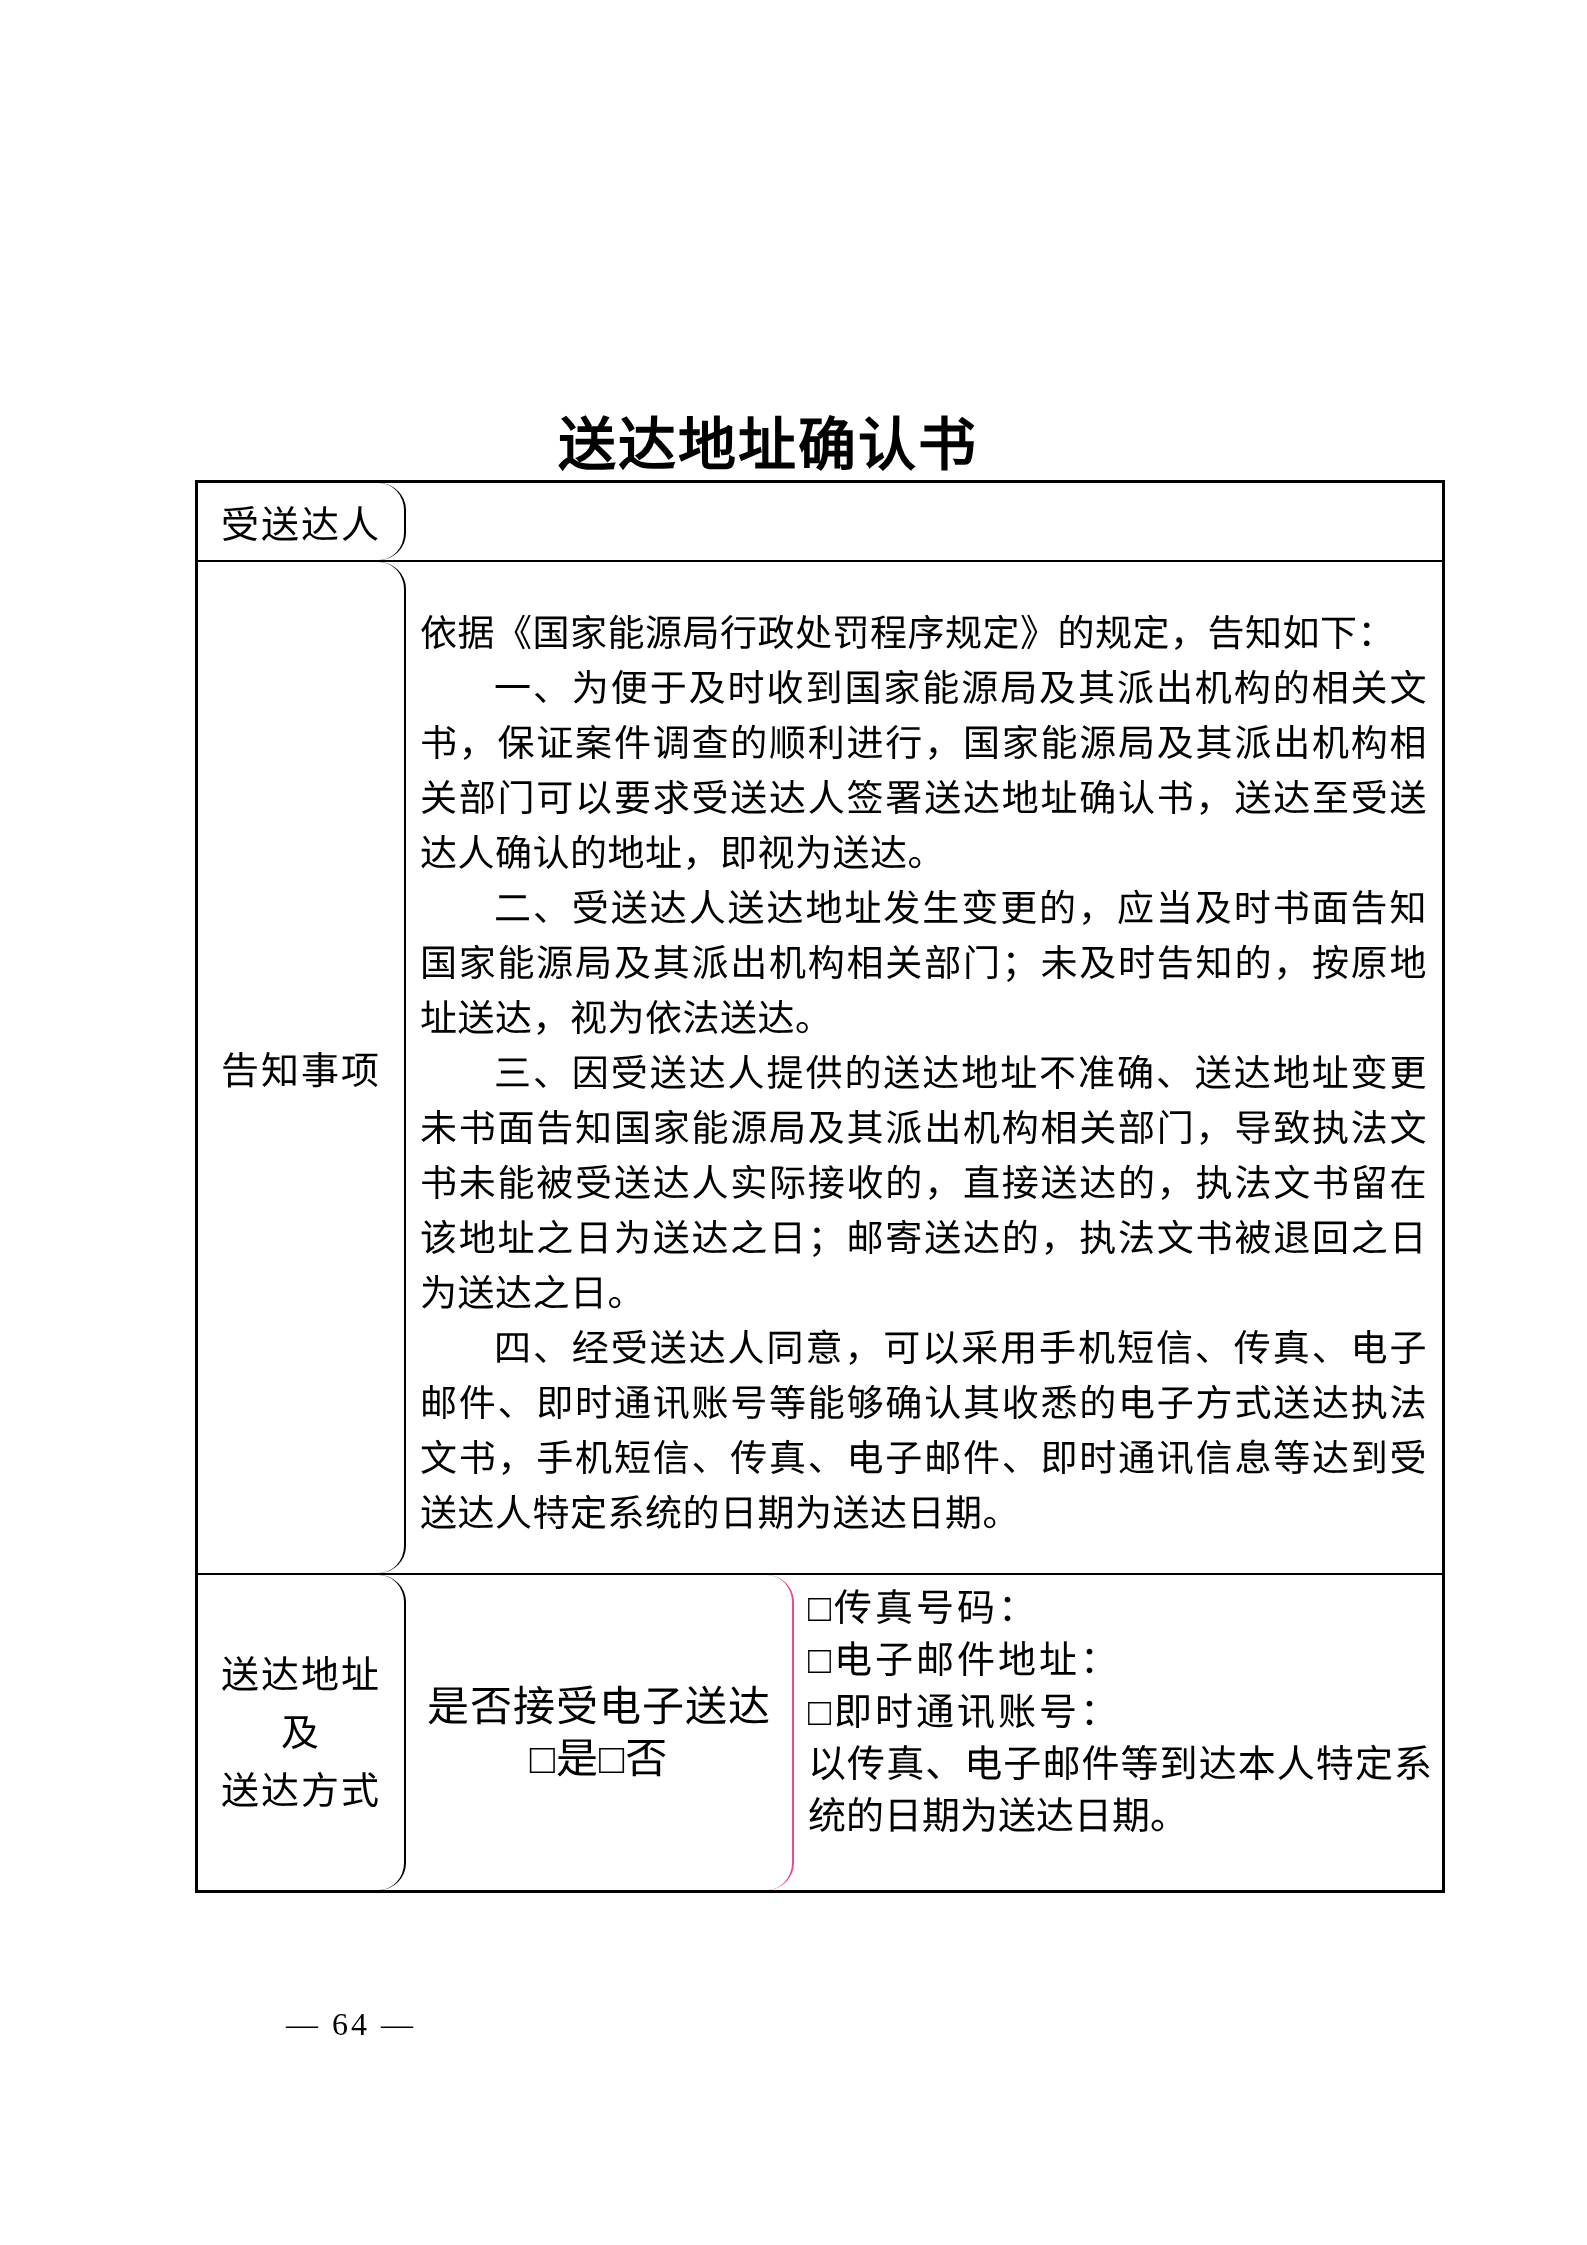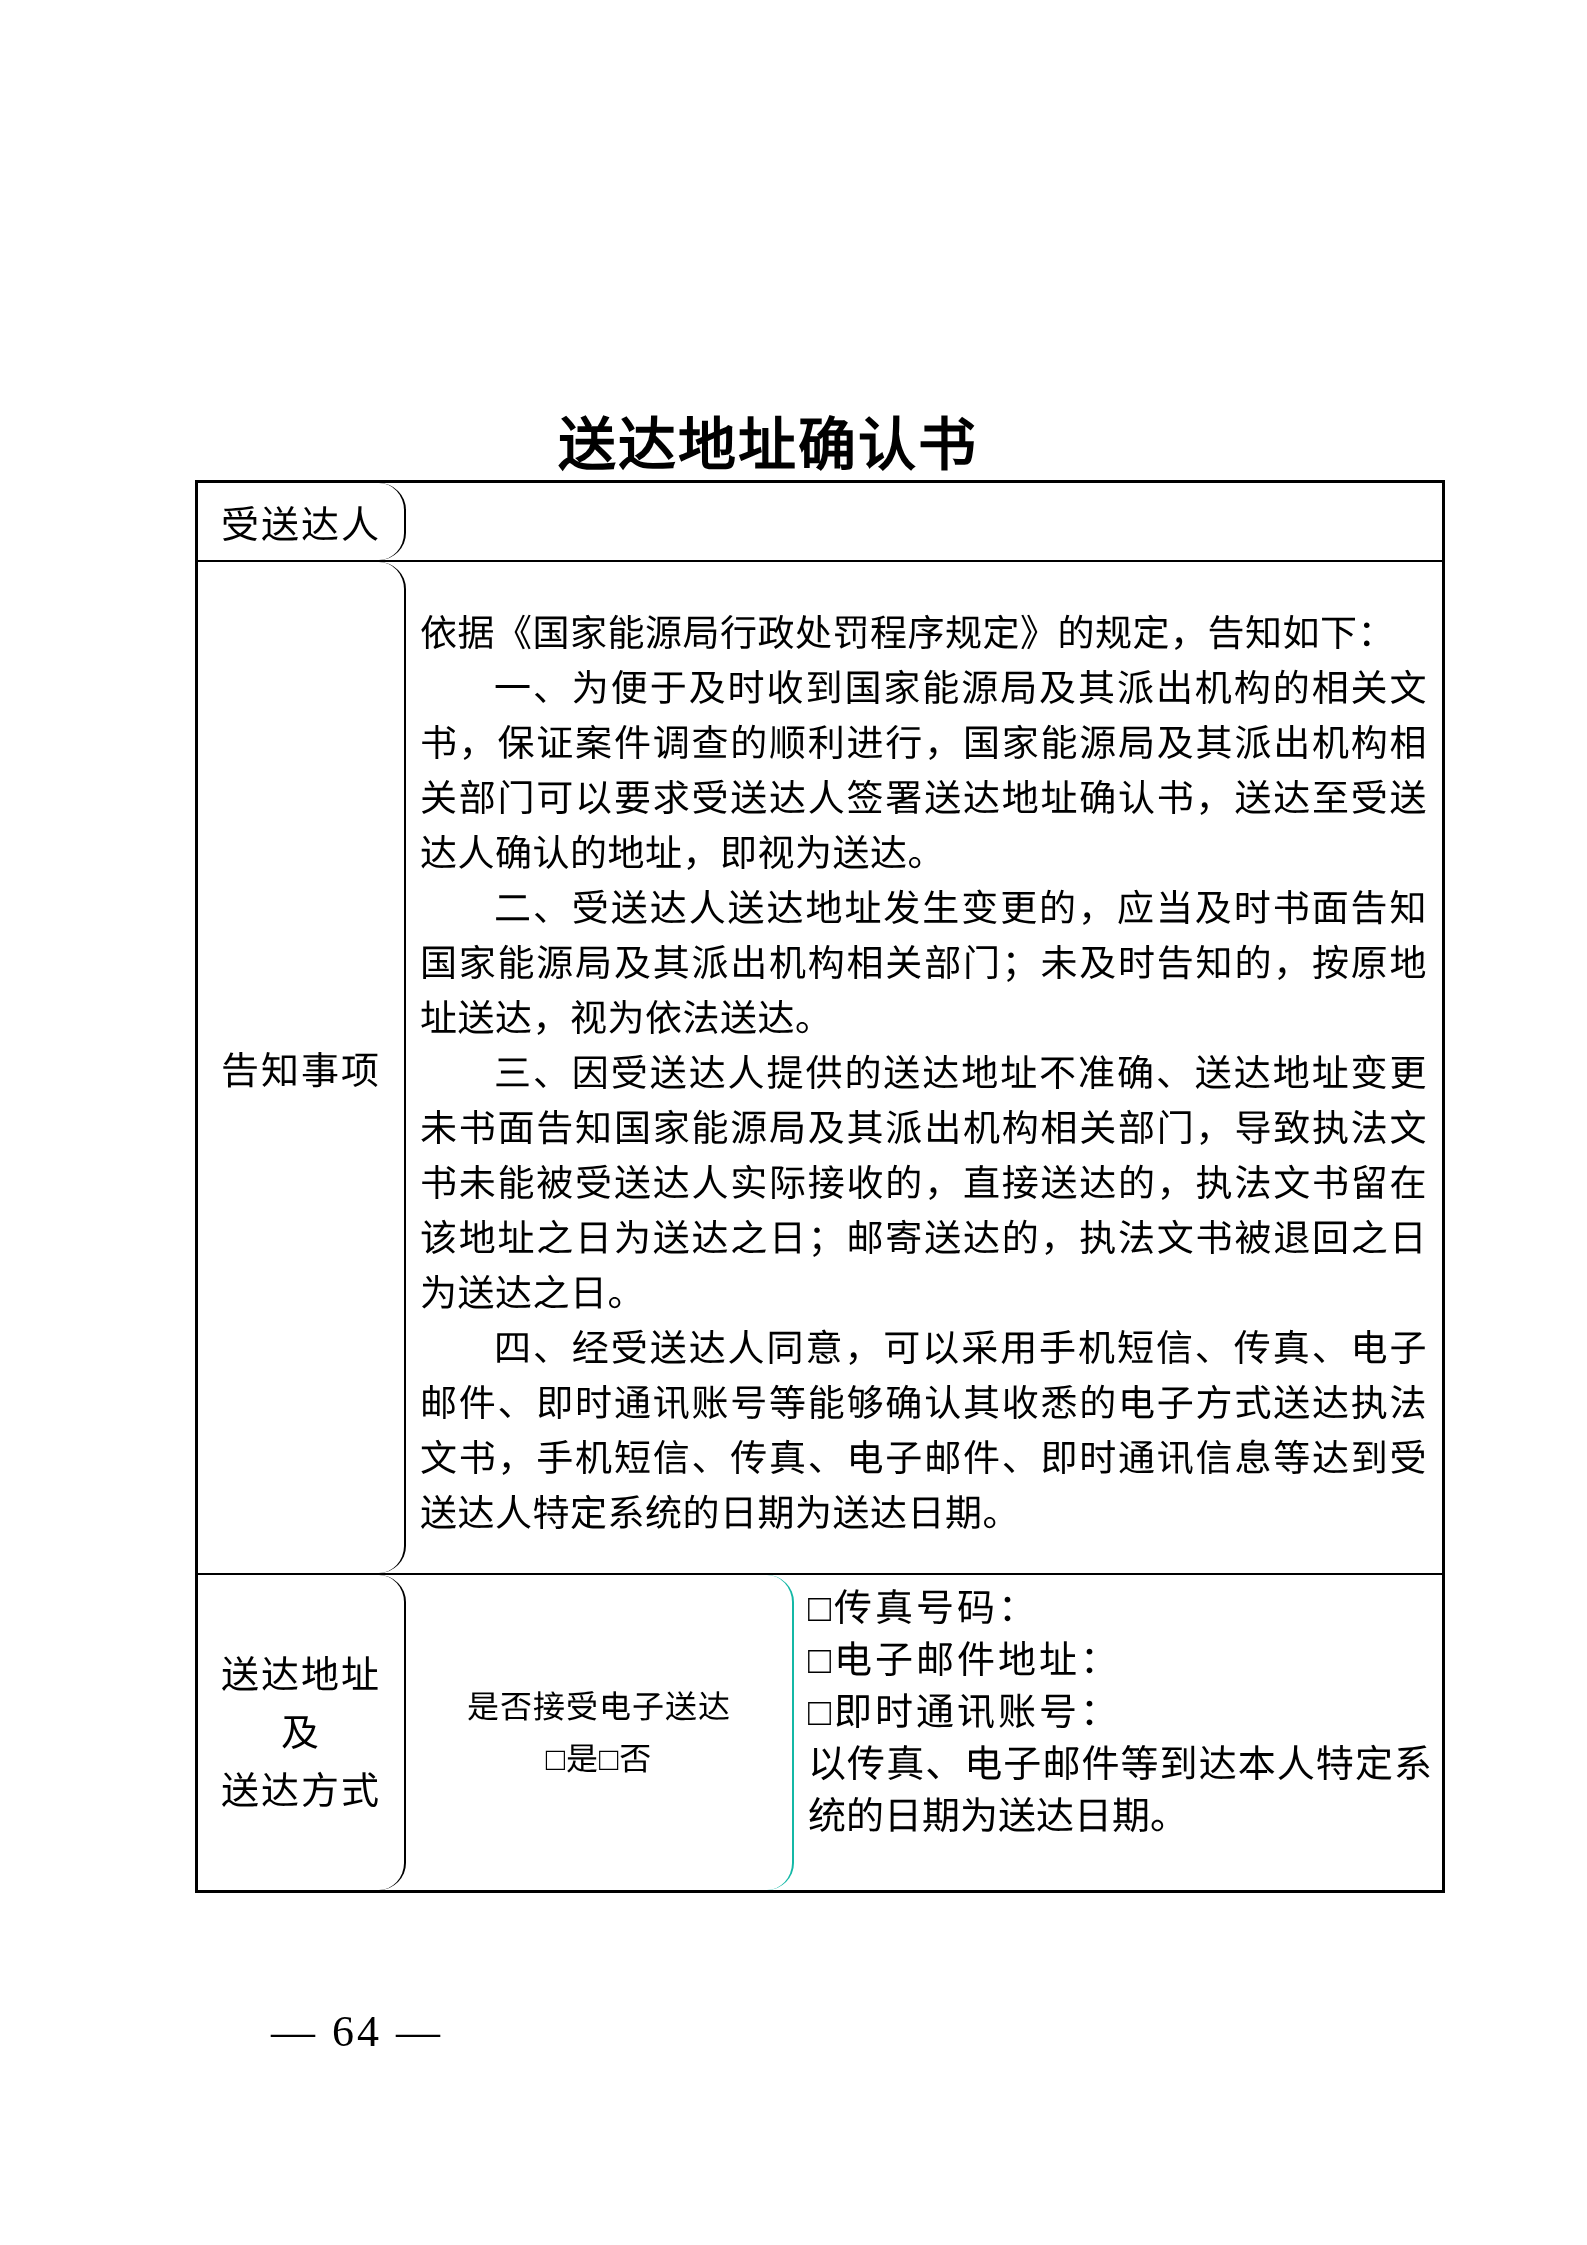--- a/index.html
+++ b/index.html
@@ -95,27 +95,27 @@
     text-indent: 0;
   }
 
   .addr-line {
     line-height: 58px;
   }
 
   .c-question {
     flex: 0 0 388px;
     width: 388px;
-    border-right: 2px solid #14b8a6;
+    border-right: 2px solid #ec4899;
     display: flex;
     flex-direction: column;
     align-items: center;
     justify-content: center;
     text-align: center;
-    font-size: 32px;
+    font-size: 42px;
     line-height: 52px;
     letter-spacing: 1px;
   }
 
   .c-channels {
     flex: 1 1 auto;
     padding: 7px 10px 0 14px;
     font-size: 38px;
     line-height: 52px;
   }
@@ -124,23 +124,23 @@
     white-space: nowrap;
   }
   .channel-note {
     letter-spacing: 0;
     text-align: justify;
   }
 
   
   .page-number {
     position: absolute;
-    left: 271px;
+    left: 286px;
     top: 2006px;
-    font-size: 44px;
+    font-size: 32px;
     letter-spacing: 3px;
     white-space: nowrap;
   }
 </style>
 </head>
 <body>
 
 <div class="page">
 
 

